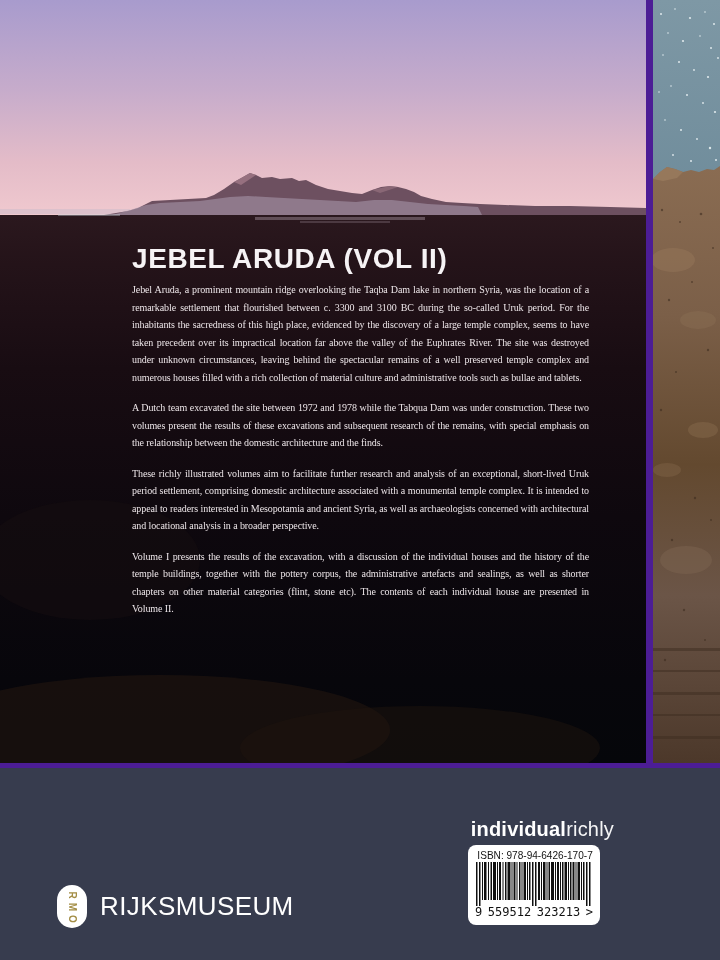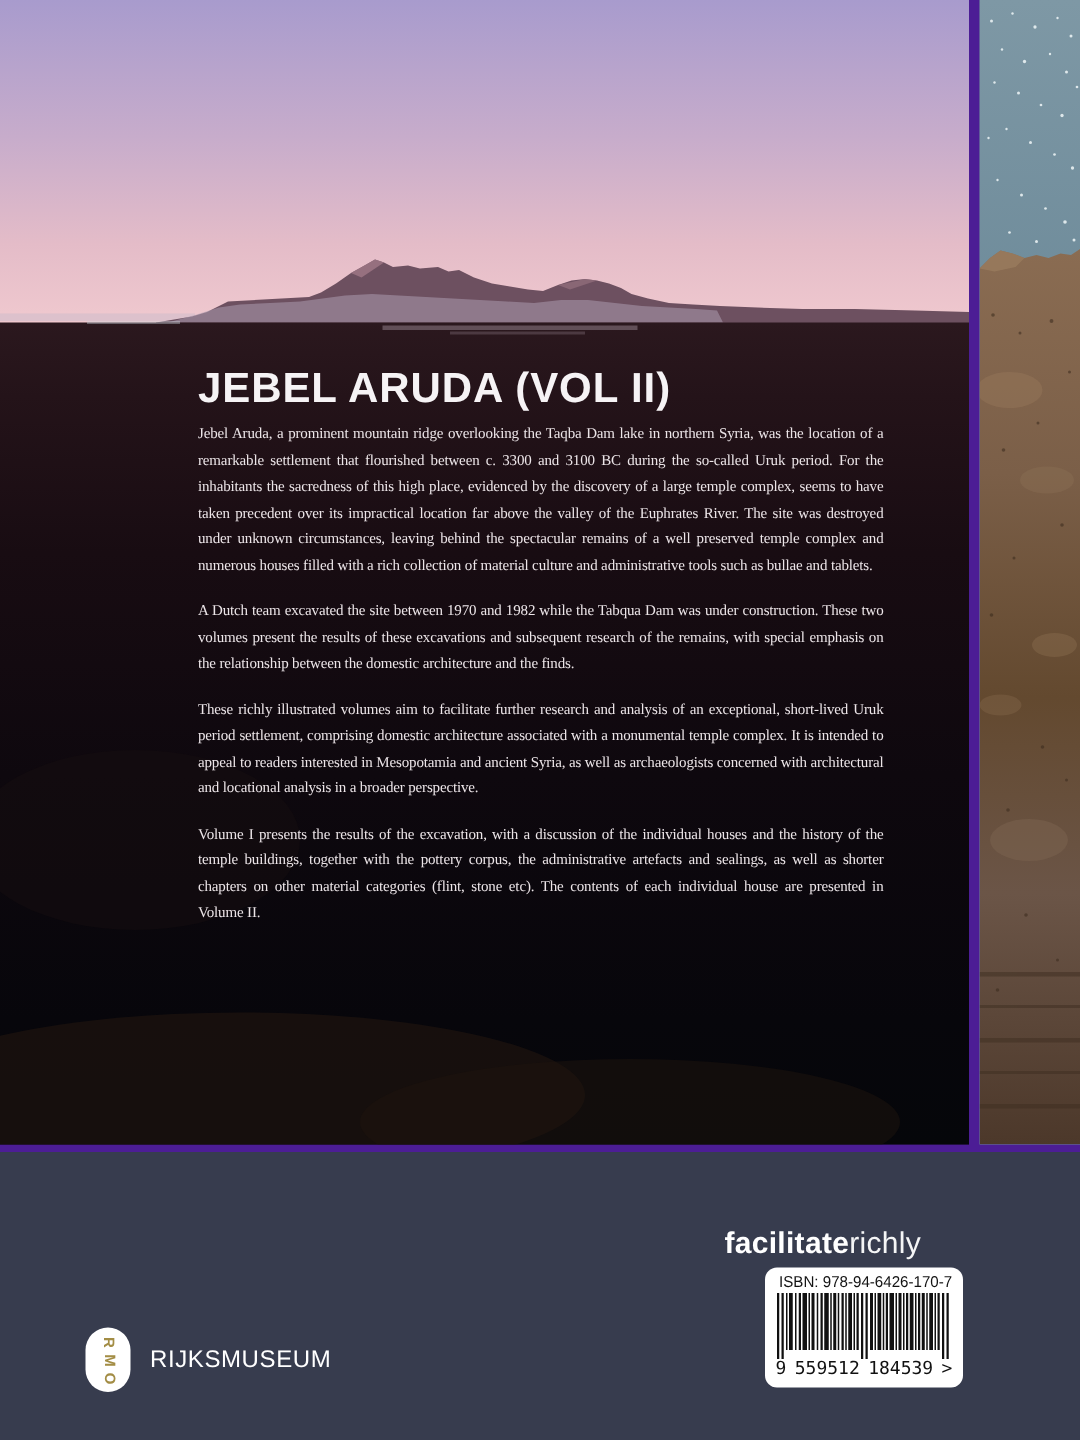--- a/index.html
+++ b/index.html
@@ -22,34 +22,34 @@
   .cover-strip svg{display:block;}
 
   
   .band{position:absolute;left:0;top:768px;width:720px;height:192px;background:#373c4e;}
 
   .publisher{position:absolute;top:50px;right:106px;color:#ffffff;font-size:20px;
              letter-spacing:0.2px;white-space:nowrap;}
   .publisher .bold{font-weight:700;}
   .publisher .light{font-weight:400;opacity:0.95;}
 
-  .barcode-box{position:absolute;left:510px;top:77px;width:132px;height:80px;background:#ffffff;
+  .barcode-box{position:absolute;left:468px;top:77px;width:132px;height:80px;background:#ffffff;
                border-radius:8px;box-sizing:border-box;padding:4px 7px 3px 7px;}
   .isbn{font-size:10.5px;color:#131313;text-align:center;white-space:nowrap;
         font-family:"Liberation Sans",sans-serif;transform:scaleX(0.96);transform-origin:center;}
   .bars{display:block;margin:1px auto 0 auto;}
   .digits{display:flex;justify-content:space-between;align-items:flex-end;
           font-family:"DejaVu Sans Mono",monospace;font-size:12px;color:#111;line-height:13px;margin-top:0px;}
 
   .rmo{position:absolute;left:57px;top:117px;display:flex;align-items:center;gap:13px;}
   .rmo-oval{width:30px;height:43px;background:#ffffff;border-radius:16px;display:flex;
             flex-direction:column;align-items:center;justify-content:center;}
   .rmo-oval span{display:block;color:#a38d45;font-weight:700;font-size:10px;line-height:12px;
                  transform:rotate(90deg);font-family:"Liberation Sans",sans-serif;}
-  .museum{color:#ffffff;font-size:16px;line-height:21px;letter-spacing:0.4px;white-space:nowrap;}
+  .museum{color:#ffffff;font-size:26px;line-height:21px;letter-spacing:0.4px;white-space:nowrap;}
 </style>
 </head>
 <body>
 
 <div class="page">
 
   <div class="cover-main">
     <svg width="646" height="763" viewBox="0 0 646 763">
       <defs>
         <linearGradient id="sky" x1="0" y1="0" x2="0" y2="1">
@@ -92,21 +92,21 @@
       <rect x="58" y="214" width="62" height="2" fill="#cbd3da" opacity="0.4"></rect>
 
       <ellipse cx="160" cy="730" rx="230" ry="55" fill="#241710" opacity="0.55"></ellipse>
       <ellipse cx="420" cy="748" rx="180" ry="42" fill="#1d130d" opacity="0.5"></ellipse>
       <ellipse cx="90" cy="560" rx="110" ry="60" fill="#160d10" opacity="0.5"></ellipse>
     </svg>
 
     <div class="copy">
       <h1>JEBEL ARUDA (VOL II)</h1>
       <p>Jebel Aruda, a prominent mountain ridge overlooking the Taqba Dam lake in northern Syria, was the location of a remarkable settlement that flourished between c. 3300 and 3100 BC during the so-called Uruk period. For the inhabitants the sacredness of this high place, evidenced by the discovery of a large temple complex, seems to have taken precedent over its impractical location far above the valley of the Euphrates River. The site was destroyed under unknown circumstances, leaving behind the spectacular remains of a well preserved temple complex and numerous houses filled with a rich collection of material culture and administrative tools such as bullae and tablets.</p>
-      <p>A Dutch team excavated the site between 1970 and 1982 while the Tabqua Dam was under construction. These two volumes present the results of these excavations and subsequent research of the remains, with special emphasis on the relationship between the domestic architecture and the finds.</p>
+      <p>A Dutch team excavated the site between 1972 and 1978 while the Tabqua Dam was under construction. These two volumes present the results of these excavations and subsequent research of the remains, with special emphasis on the relationship between the domestic architecture and the finds.</p>
       <p>These richly illustrated volumes aim to facilitate further research and analysis of an exceptional, short-lived Uruk period settlement, comprising domestic architecture associated with a monumental temple complex. It is intended to appeal to readers interested in Mesopotamia and ancient Syria, as well as archaeologists concerned with architectural and locational analysis in a broader perspective.</p>
       <p>Volume I presents the results of the excavation, with a discussion of the individual houses and the history of the temple buildings, together with the pottery corpus, the administrative artefacts and sealings, as well as shorter chapters on other material categories (flint, stone etc). The contents of each individual house are presented in Volume II.</p>
     </div>
   </div>
 
   <div class="cover-strip">
     <svg width="67" height="763" viewBox="0 0 67 763">
       <defs>
         <linearGradient id="water" x1="0" y1="0" x2="0" y2="1">
           <stop offset="0" stop-color="#7e98a5"></stop>
@@ -187,21 +187,21 @@
         <rect x="0" y="692" width="67" height="3"></rect>
         <rect x="0" y="714" width="67" height="2"></rect>
         <rect x="0" y="736" width="67" height="3"></rect>
       </g>
     </svg>
   </div>
 
   <div class="band">
 
     <div class="publisher">
-      <span class="bold">facilitate</span><span class="light">richly</span>
+      <span class="bold">individual</span><span class="light">richly</span>
     </div>
 
     <div class="barcode-box">
       <div class="isbn">ISBN: 978-94-6426-170-7</div>
       <svg class="bars" width="116" height="44" viewBox="0 0 116 44">
         <g fill="#101010">
           <rect x="0" y="0" width="1.5" height="44"></rect>
             <rect x="3" y="0" width="1.5" height="44"></rect>
           <rect x="6" y="0" width="1" height="38"></rect>
             <rect x="8" y="0" width="2.5" height="38"></rect>
@@ -241,21 +241,21 @@
             <rect x="101.5" y="0" width="2.5" height="38"></rect>
           <rect x="105" y="0" width="1" height="38"></rect>
             <rect x="107" y="0" width="1.5" height="38"></rect>
           <rect x="110" y="0" width="1.5" height="44"></rect>
             <rect x="113" y="0" width="1.5" height="44"></rect>
         </g>
       </svg>
       <div class="digits">
         <span>9</span>
         <span>559512</span>
-        <span>184539</span>
+        <span>323213</span>
         <span>&gt;</span>
       </div>
     </div>
 
     <div class="rmo">
       <div class="rmo-oval">
         <span>R</span>
         <span>M</span>
         <span>O</span>
       </div>

